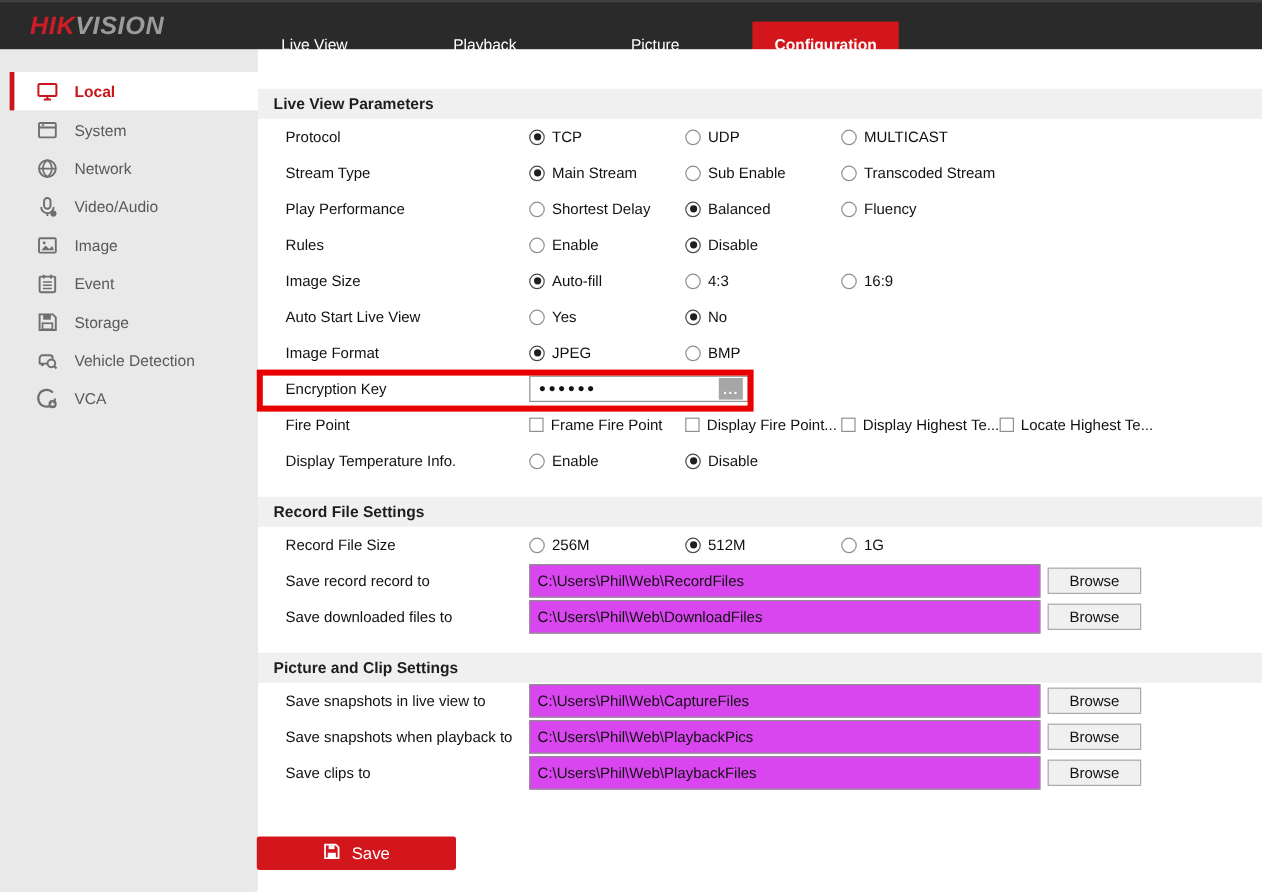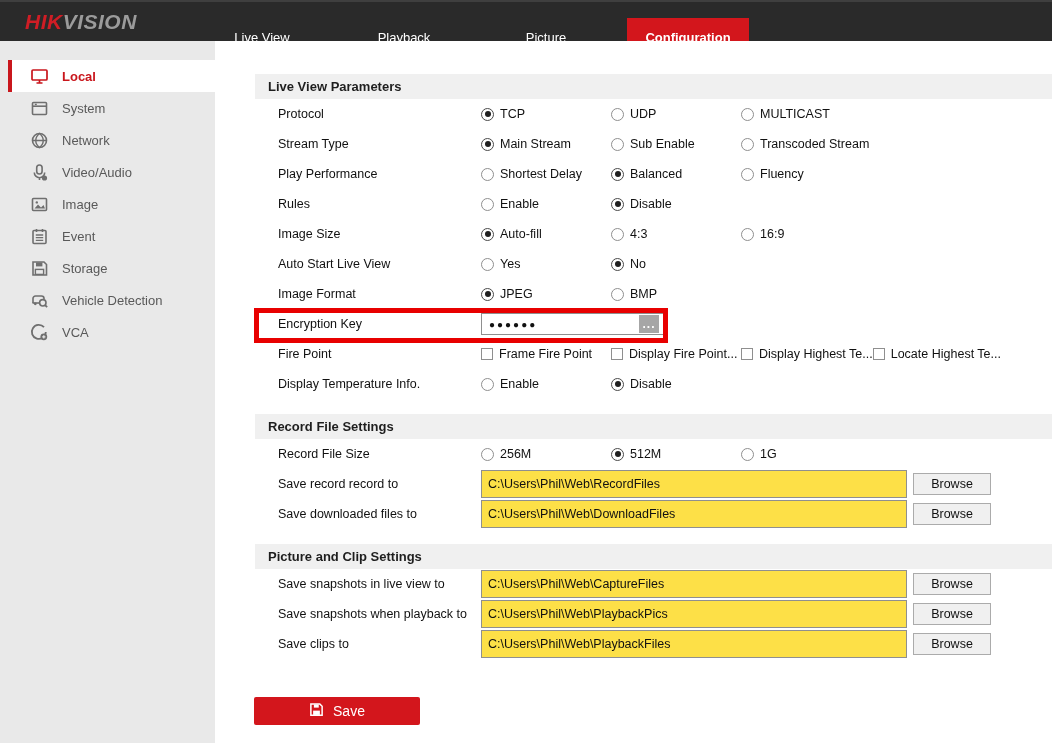--- a/index.html
+++ b/index.html
@@ -37,21 +37,21 @@
   }
   .side-item .icon { width:19px; height:19px; margin-right:13px; flex:0 0 19px;
     display:flex; align-items:center; justify-content:center; }
   .side-item.active {
     background:#ffffff; color:#c9161c; font-weight:bold;
     margin-left:8px; border-left:4px solid #c9161c; padding-left:18px;
   }
   
   .main {
     position:absolute; top:41px; left:215px; width:837px; height:702px;
-    background:#fff; padding-left:40px;
+    background:#fff; 
   }
   .section-head {
     height:25px; background:#f0f0f0; display:flex; align-items:center;
     padding-left:13px; font-size:13px; font-weight:bold; color:#1e1e1e;
   }
   .section-head.first { margin-top:33px; }
   .section-head.gap { margin-top:15px; }
   .form-row {
     height:30px; display:flex; align-items:center; padding-left:23px;
     font-size:12.5px; position:relative;
@@ -84,21 +84,21 @@
     background:#a6a6a6; color:#fff; font-size:12px; font-weight:bold;
     display:flex; align-items:center; justify-content:center; cursor:pointer;
     letter-spacing:1px; line-height:1;
   }
   .highlight-frame {
     position:absolute; left:-1px; top:-1px; width:414px; height:35px;
     border:5px solid #e80000; pointer-events:none; z-index:3;
   }
   
   .path-input {
-    width:426px; height:28px; border:1px solid #8f8f8f; background:#fde047;
+    width:426px; height:28px; border:1px solid #8f8f8f; background:#d946ef;
     font-family:"Liberation Sans", sans-serif; font-size:12.5px; color:#111;
     padding:0 6px; outline:none;
   }
   .browse-btn {
     margin-left:6px; width:78px; height:22px; background:#f0f0f0;
     border:1px solid #ababab; font-family:"Liberation Sans", sans-serif;
     font-size:12.5px; color:#111; cursor:pointer;
   }
   
   .save-btn {

